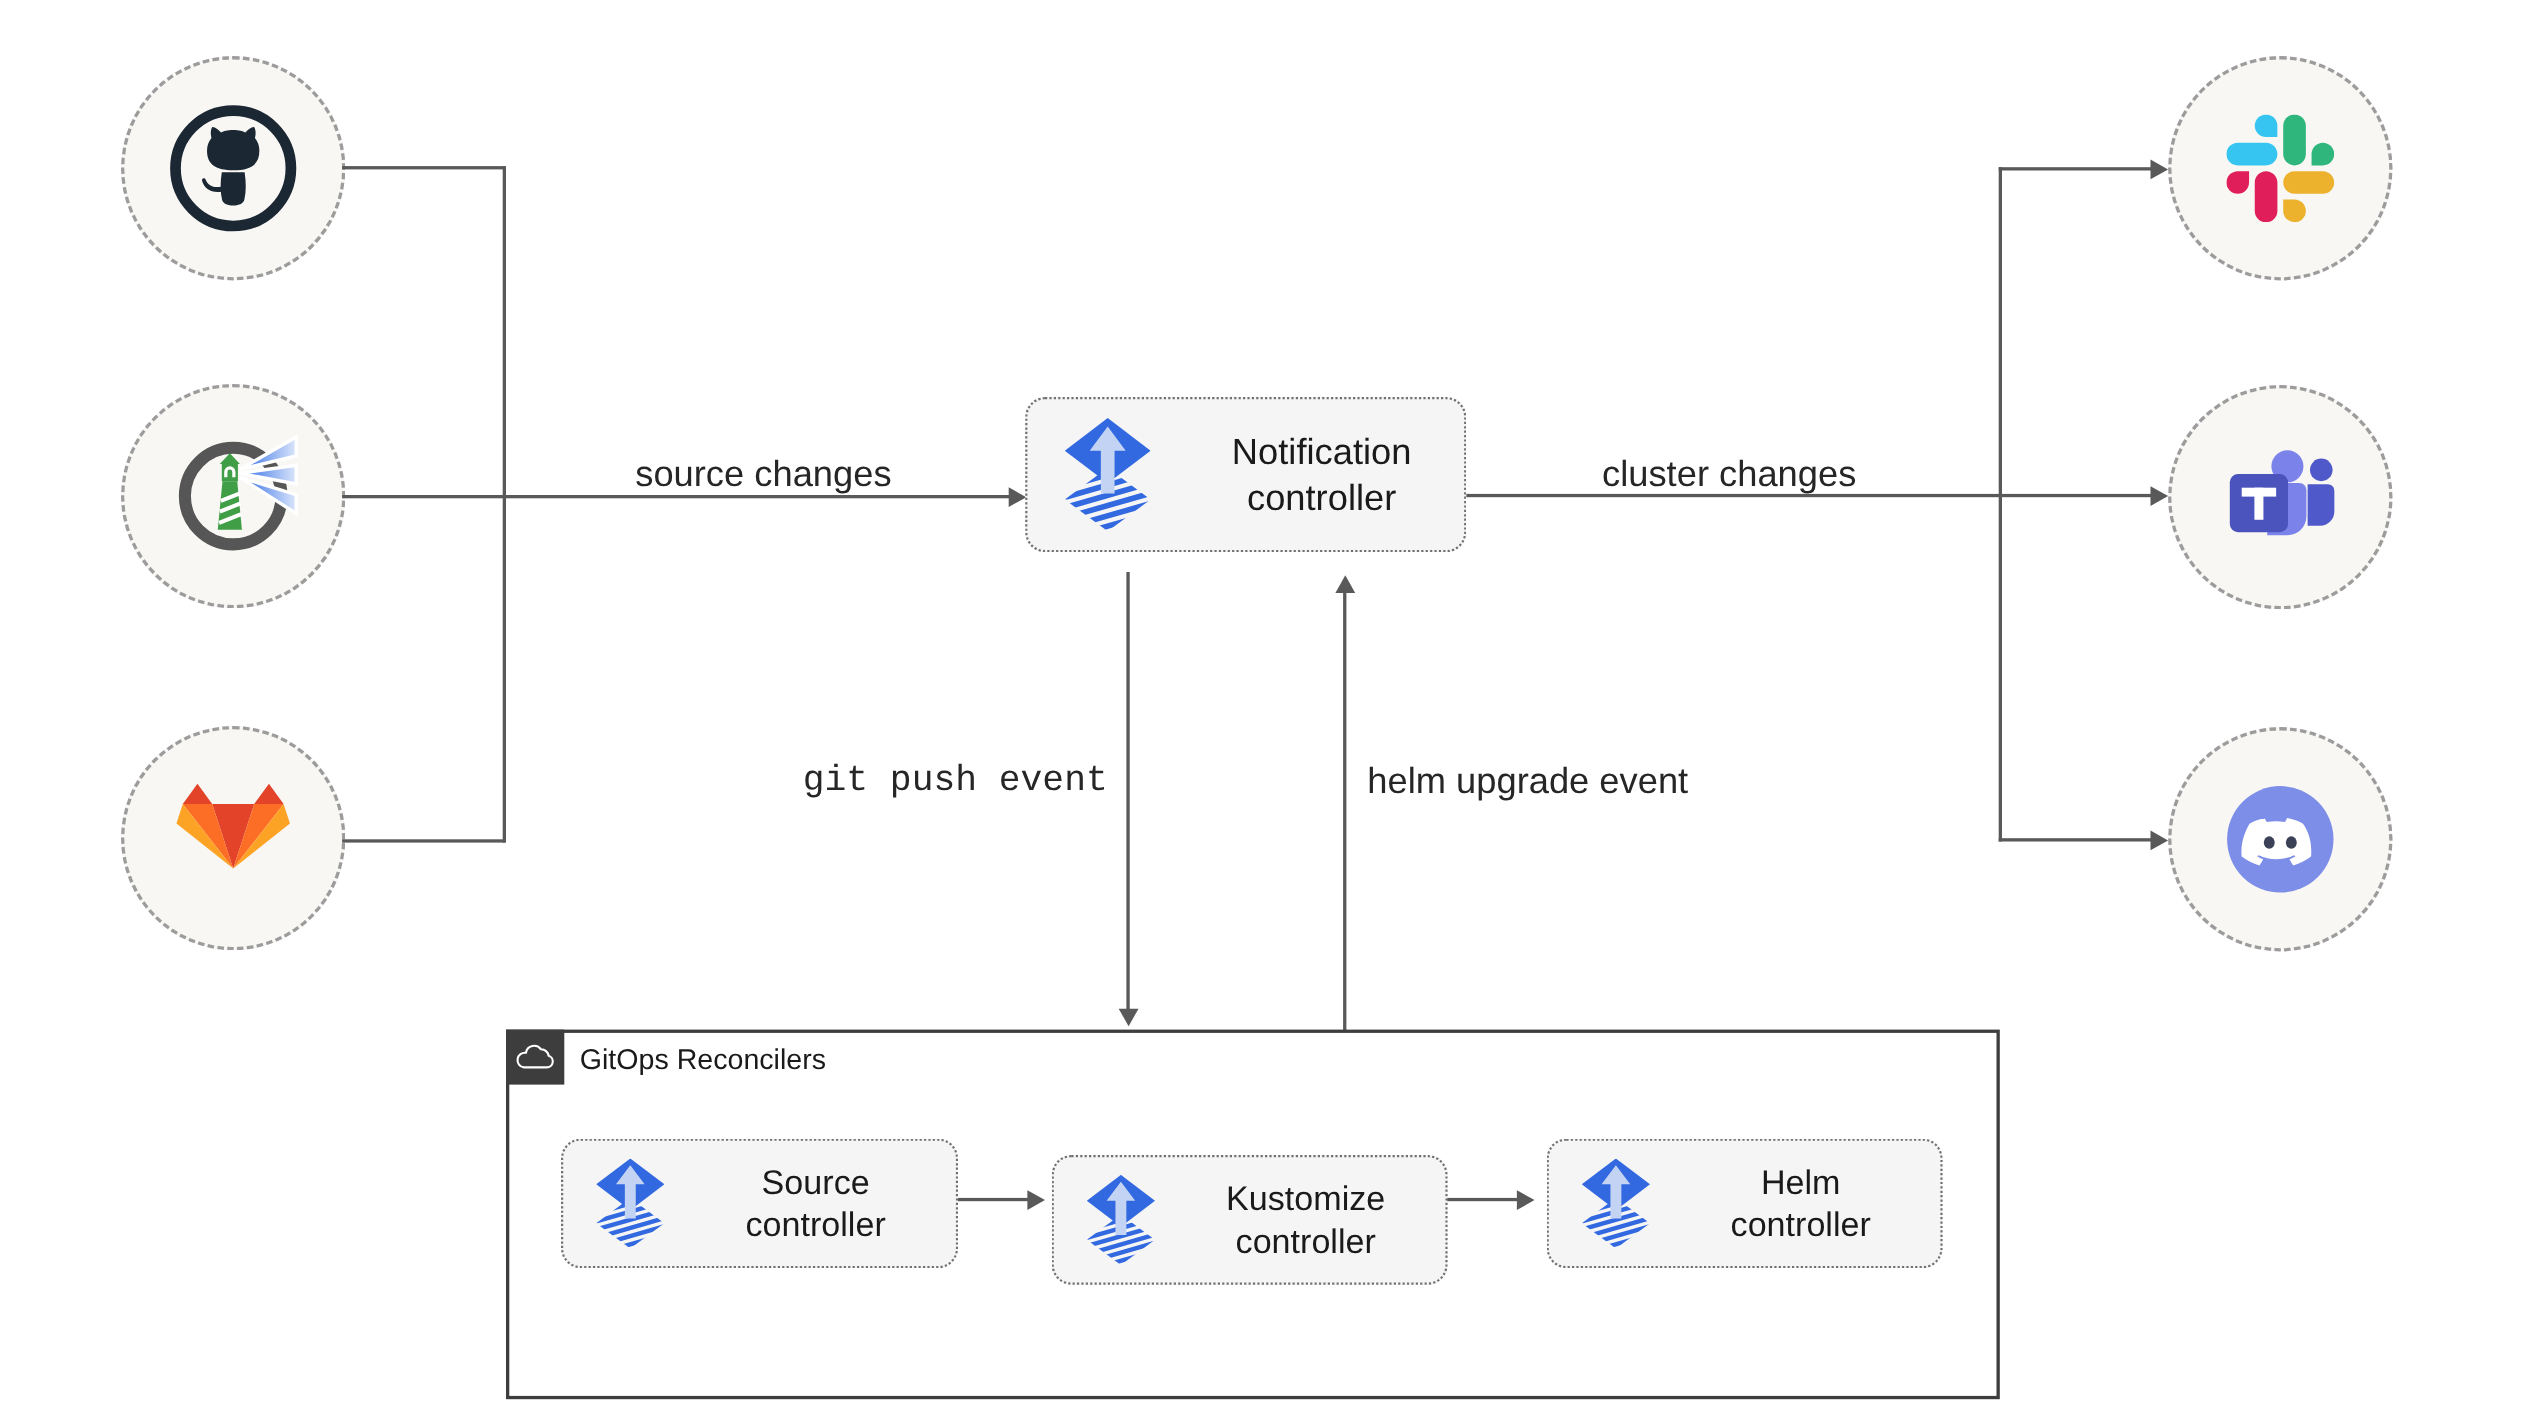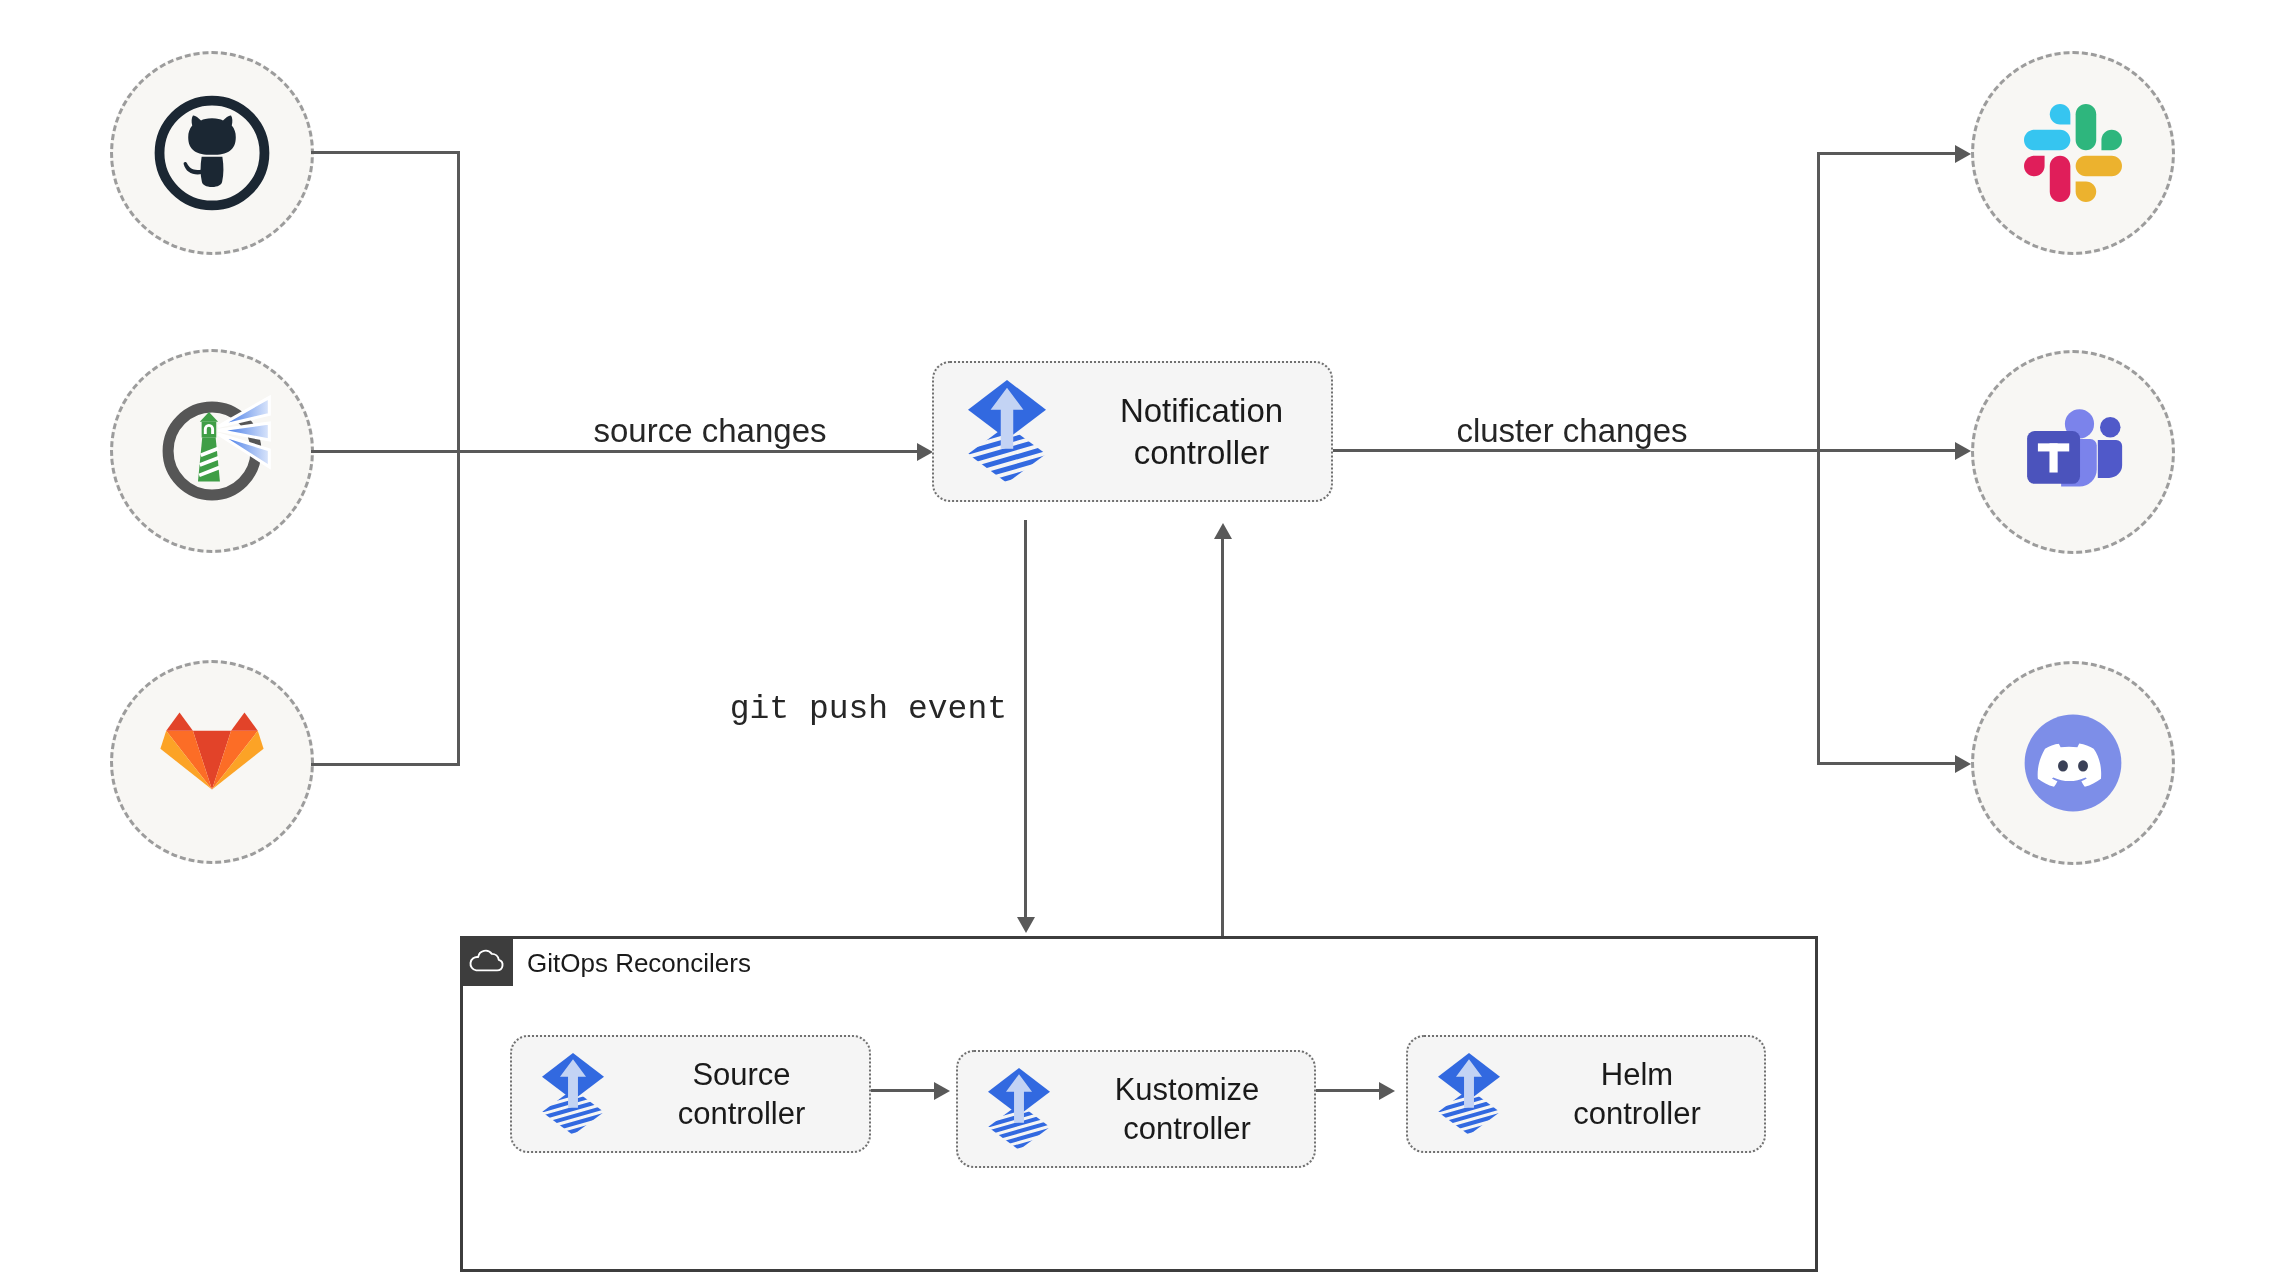--- a/index.html
+++ b/index.html
@@ -34,21 +34,21 @@
   .edge{position:absolute;background:var(--line,#595959);}
   .h-line{height:3px;}
   .v-line{width:3px;}
   .ah{position:absolute;width:0;height:0;}
   .ah-right{border-top:9px solid transparent;border-bottom:9px solid transparent;border-left:16px solid var(--line,#595959);}
   .ah-down{border-left:9px solid transparent;border-right:9px solid transparent;border-top:16px solid var(--line,#595959);}
   .ah-up{border-left:9px solid transparent;border-right:9px solid transparent;border-bottom:16px solid var(--line,#595959);}
 
   
   .edge-label{position:absolute;font-size:33px;color:#262626;}
-  #label-source-changes{left:560px;top:412px;width:300px;text-align:center;}
+  #label-source-changes{left:544px;top:412px;width:300px;text-align:center;}
   #label-cluster-changes{left:1422px;top:412px;width:300px;text-align:center;}
   #label-git-push{left:707px;top:691px;width:300px;text-align:right;font-family:Liberation Mono, monospace;}
   #label-helm-upgrade{left:1243px;top:691px;width:420px;text-align:left;}
 </style>
 </head>
 <body>
 
 <svg width="0" height="0" style="position:absolute" aria-hidden="true">
   <defs>
     <linearGradient id="beamGrad" x1="0" y1="0" x2="1" y2="0">
@@ -166,20 +166,21 @@
   <div class="ah ah-up" style="left:1213.5px;top:523px"></div>
 
   <div class="edge h-line" style="left:868px;top:1089px;width:68px"></div>
   <div class="ah ah-right" style="left:934px;top:1081.5px"></div>
   <div class="edge h-line" style="left:1313px;top:1089px;width:68px"></div>
   <div class="ah ah-right" style="left:1379px;top:1081.5px"></div>
 
   <div class="edge-label" id="label-source-changes">source changes</div>
   <div class="edge-label" id="label-cluster-changes">cluster changes</div>
   <div class="edge-label" id="label-git-push">git push event</div>
+  <div class="edge-label" id="label-helm-upgrade">helm upgrade event</div>
 
   <div class="node node-big" style="left:932px;top:361px;width:401px;height:141px;padding-left:34px;gap:26px">
     <svg class="flux" width="78" height="103" viewBox="0 0 100 132">
         <use href="#flux"></use>
       </svg>
     <div class="node-label">Notification
 controller</div>
   </div>
 
   <div id="gitops-group">

